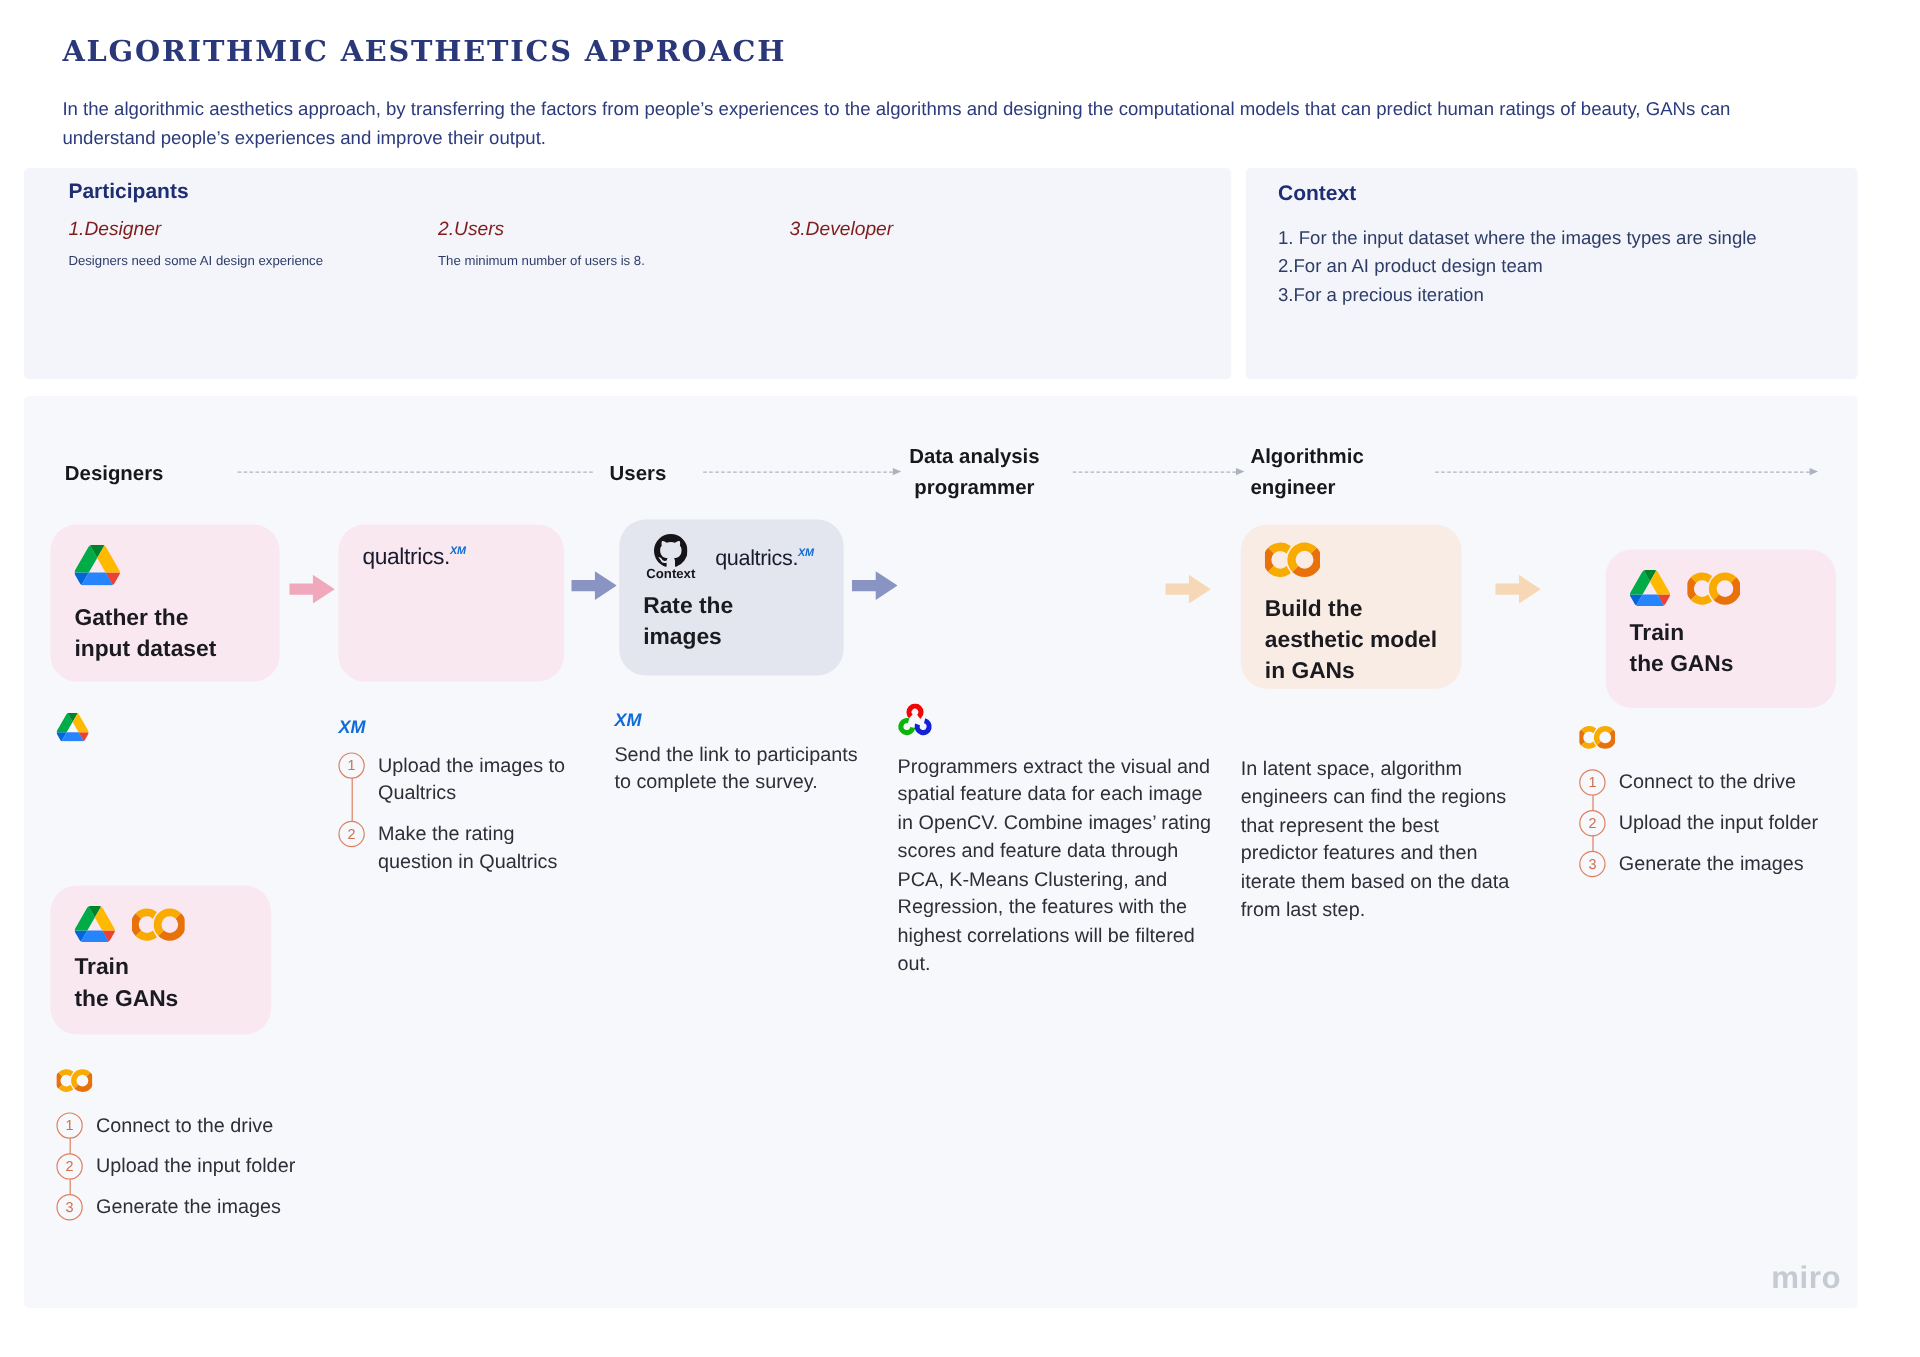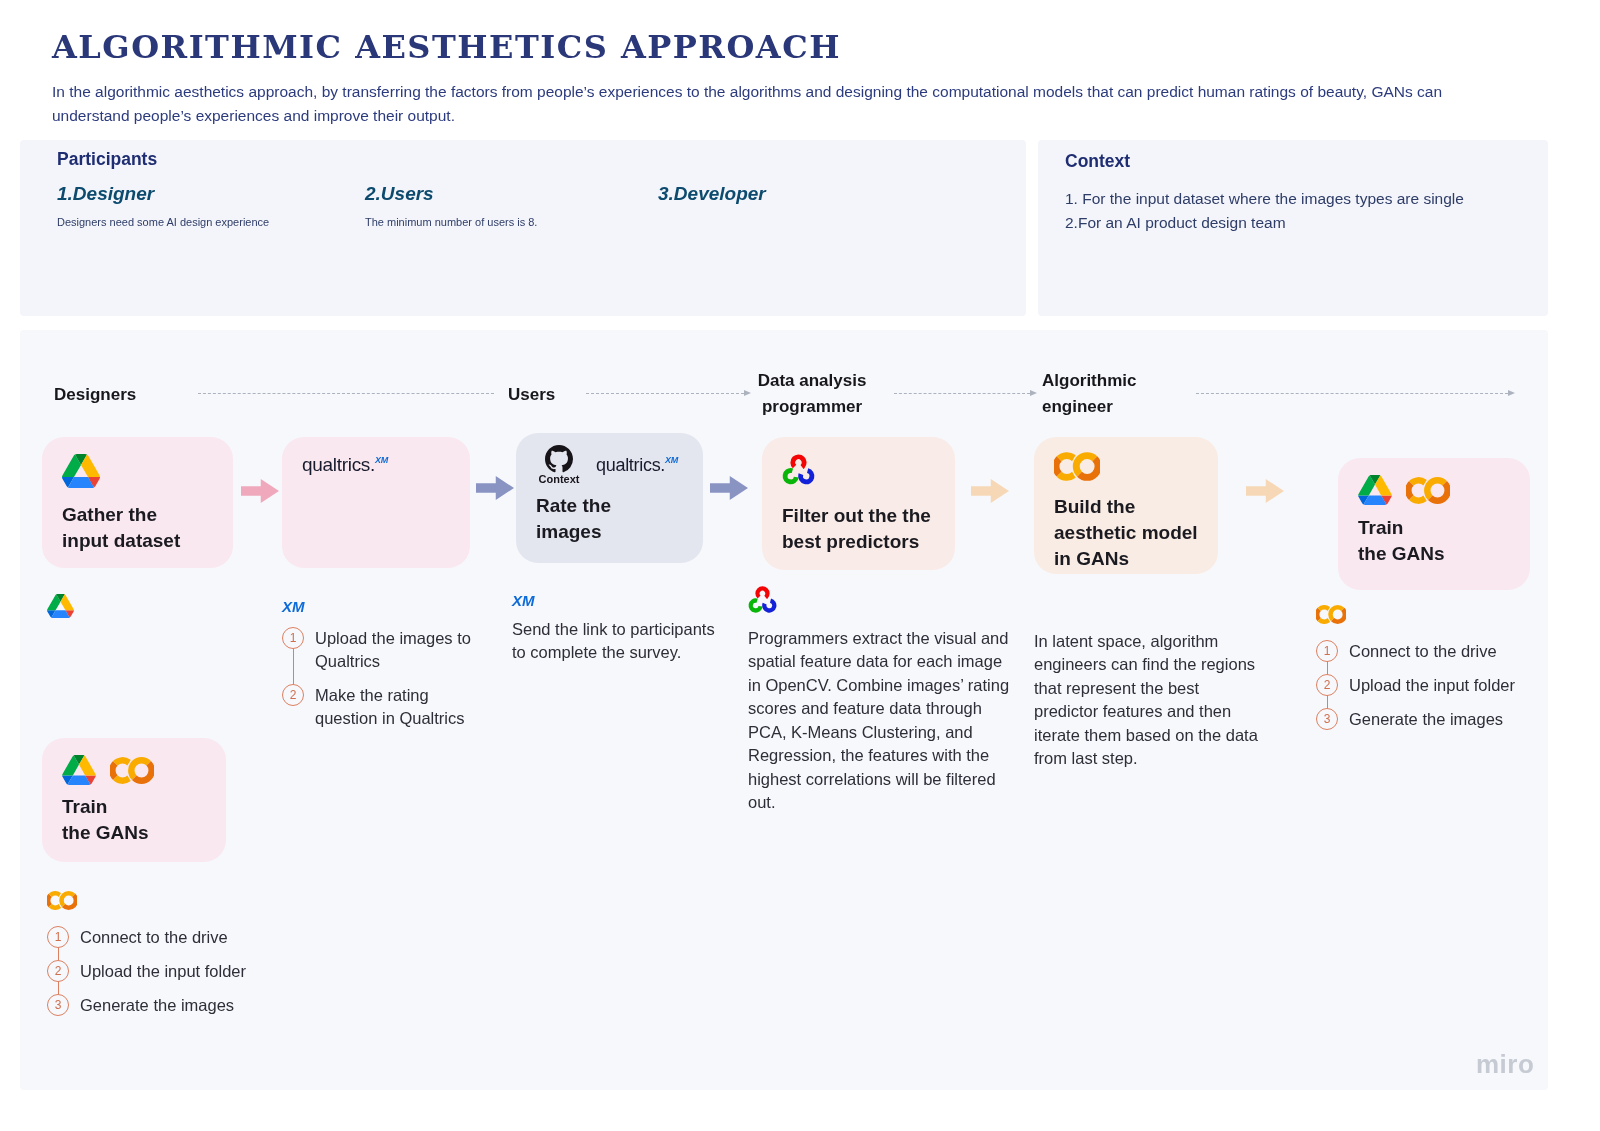--- a/index.html
+++ b/index.html
@@ -1,36 +1,36 @@
 <!DOCTYPE html>
 <html><head>
 <meta charset="utf-8">
 <style>
   * { margin:0; padding:0; box-sizing:border-box; }
   html,body { background:#ffffff; }
   .page { position:relative; width:1600px; height:1131px; background:#ffffff;
           font-family:"Liberation Sans", sans-serif; overflow:hidden; }
 
   .title { position:absolute; left:52px; top:28px;
-           font-family:"DejaVu Serif", serif; font-weight:700; font-size:32px;
+           font-family:"DejaVu Serif", serif; font-weight:700; font-size:24px;
            letter-spacing:1.5px; color:#2a3779; }
   .intro { position:absolute; left:52px; top:80px; width:1455px;
            font-size:15.5px; line-height:1.58; color:#2c3b7d; }
 
   .panel { position:absolute; background:#f3f5fa; border-radius:4px; }
   .p-participants { left:20px; top:140px; width:1006px; height:176px; }
   .p-context      { left:1038px; top:140px; width:510px; height:176px; }
   .panel-head { position:absolute; font-weight:700; font-size:17.5px; color:#1f2d72; }
   .pp-head { left:37px; top:9px; }
   .ctx-head { left:27px; top:11px; }
   .pp-col { position:absolute; top:43px; }
   .pp-col1 { left:37px;  width:265px; }
   .pp-col2 { left:345px; width:265px; }
   .pp-col3 { left:638px; width:350px; }
-  .pp-label { font-size:19px; font-weight:700; font-style:italic; color:#0c4a6e; }
+  .pp-label { font-size:16px; font-weight:400; font-style:italic; color:#7f1d1d; }
   .pp-text  { margin-top:9px; font-size:11px; line-height:1.5; color:#2e3c68; }
   .ctx-items { position:absolute; left:27px; top:47px; font-size:15.5px;
                line-height:1.55; color:#2e3c68; }
 
   .flow { position:absolute; left:20px; top:330px; width:1528px; height:760px;
           background:#f7f8fc; border-radius:4px; }
 
   .lane { position:absolute; font-weight:700; font-size:17px; color:#17171c;
           white-space:pre-line; line-height:1.5; }
   .lane-designers { left:34px;  top:52px; }
@@ -170,20 +170,21 @@
     <div class="pp-col pp-col3">
       <div class="pp-label">3.Developer</div>
     </div>
   </div>
 
   <div class="panel p-context">
     <div class="panel-head ctx-head">Context</div>
     <div class="ctx-items">
       <div>1. For the input dataset where the images types are single</div>
       <div>2.For an AI product design team</div>
+      <div>3.For a precious iteration</div>
     </div>
   </div>
 
   <div class="flow">
 
     <div class="lane lane-designers">Designers</div>
     <div class="dash d1"></div>
     <div class="lane lane-users">Users</div>
     <div class="dash arrow d2"></div>
     <div class="lane lane-dap">Data analysis
@@ -215,27 +216,20 @@
             </svg>
           <span class="gh-label">Context</span>
         </span>
         <span class="qlogo"><span>qualtrics.</span><span class="qlogo-sup">XM</span></span>
       </div>
       <div class="card-title">Rate the
 images</div>
     </div>
     <div class="barrow a3"></div>
 
-    <div class="card c4">
-      <svg class="ic-opencv-lg">
-          <use href="#sym-opencv"></use>
-        </svg>
-      <div class="card-title">Filter out the the
-best predictors</div>
-    </div>
     <div class="barrow a4"></div>
 
     <div class="card c5">
       <svg class="ic-colab-lg">
           <use href="#sym-colab"></use>
         </svg>
       <div class="card-title">Build the
 aesthetic model
 in GANs</div>
     </div>

